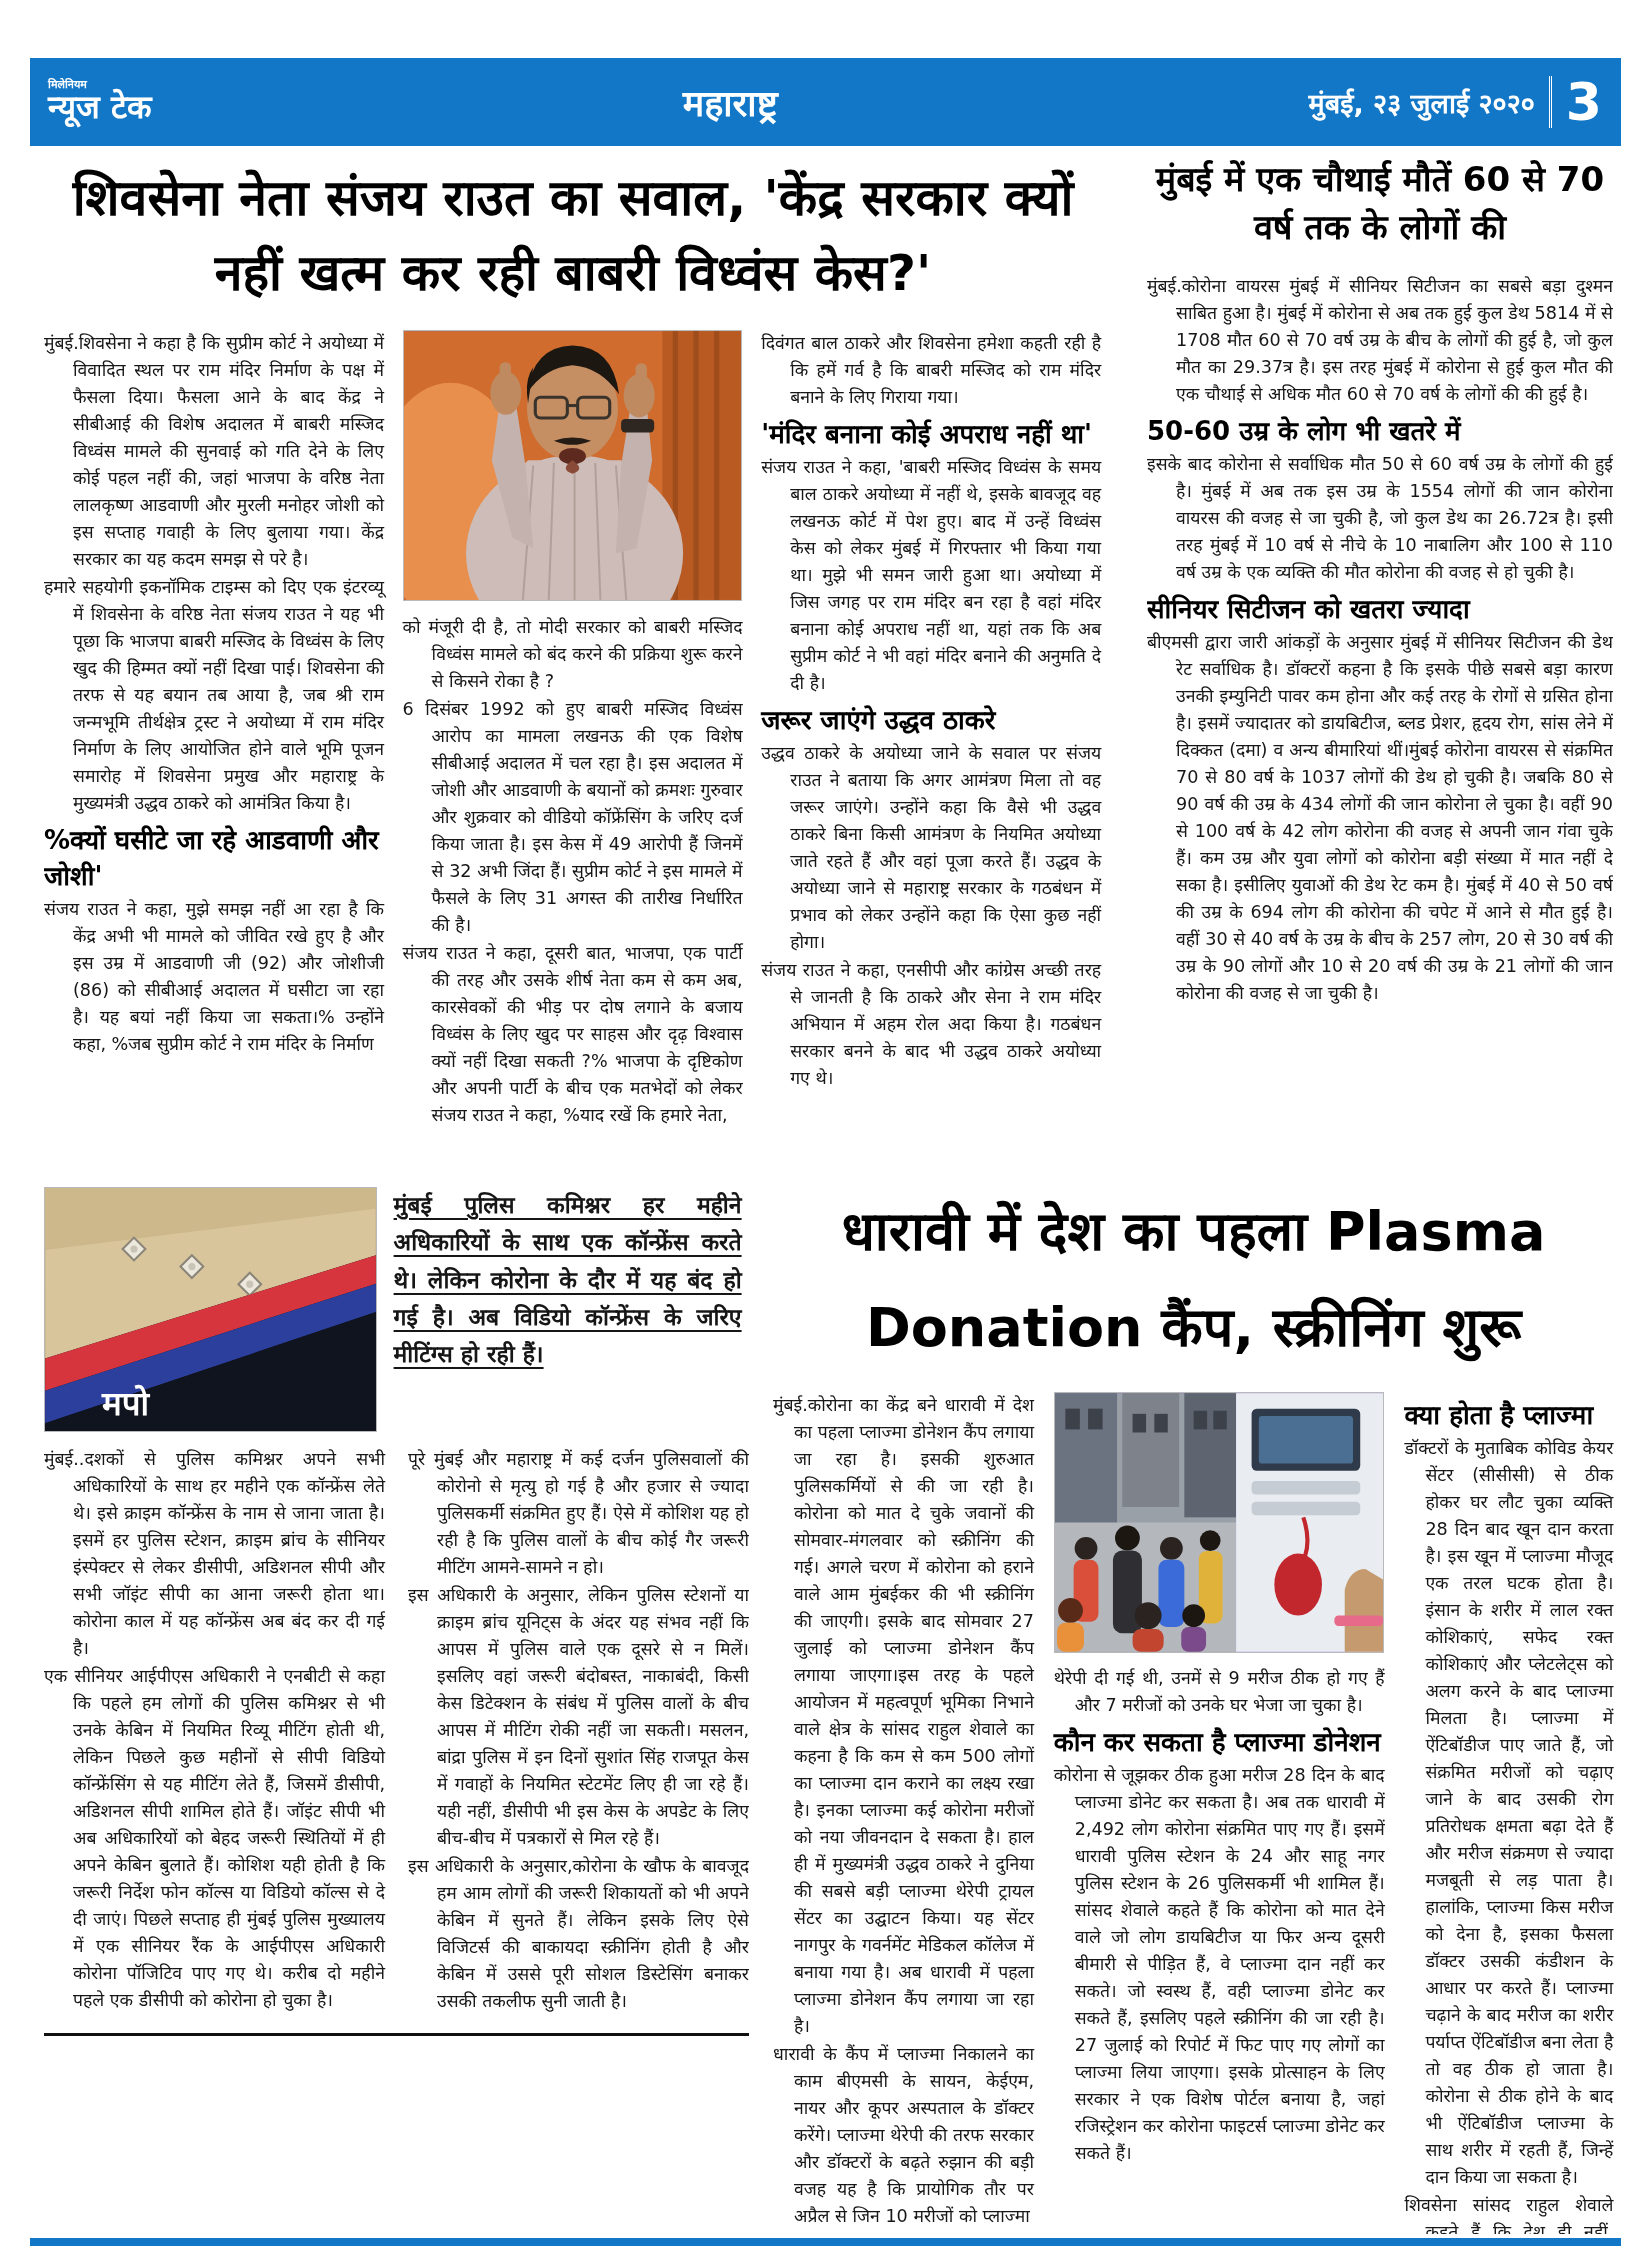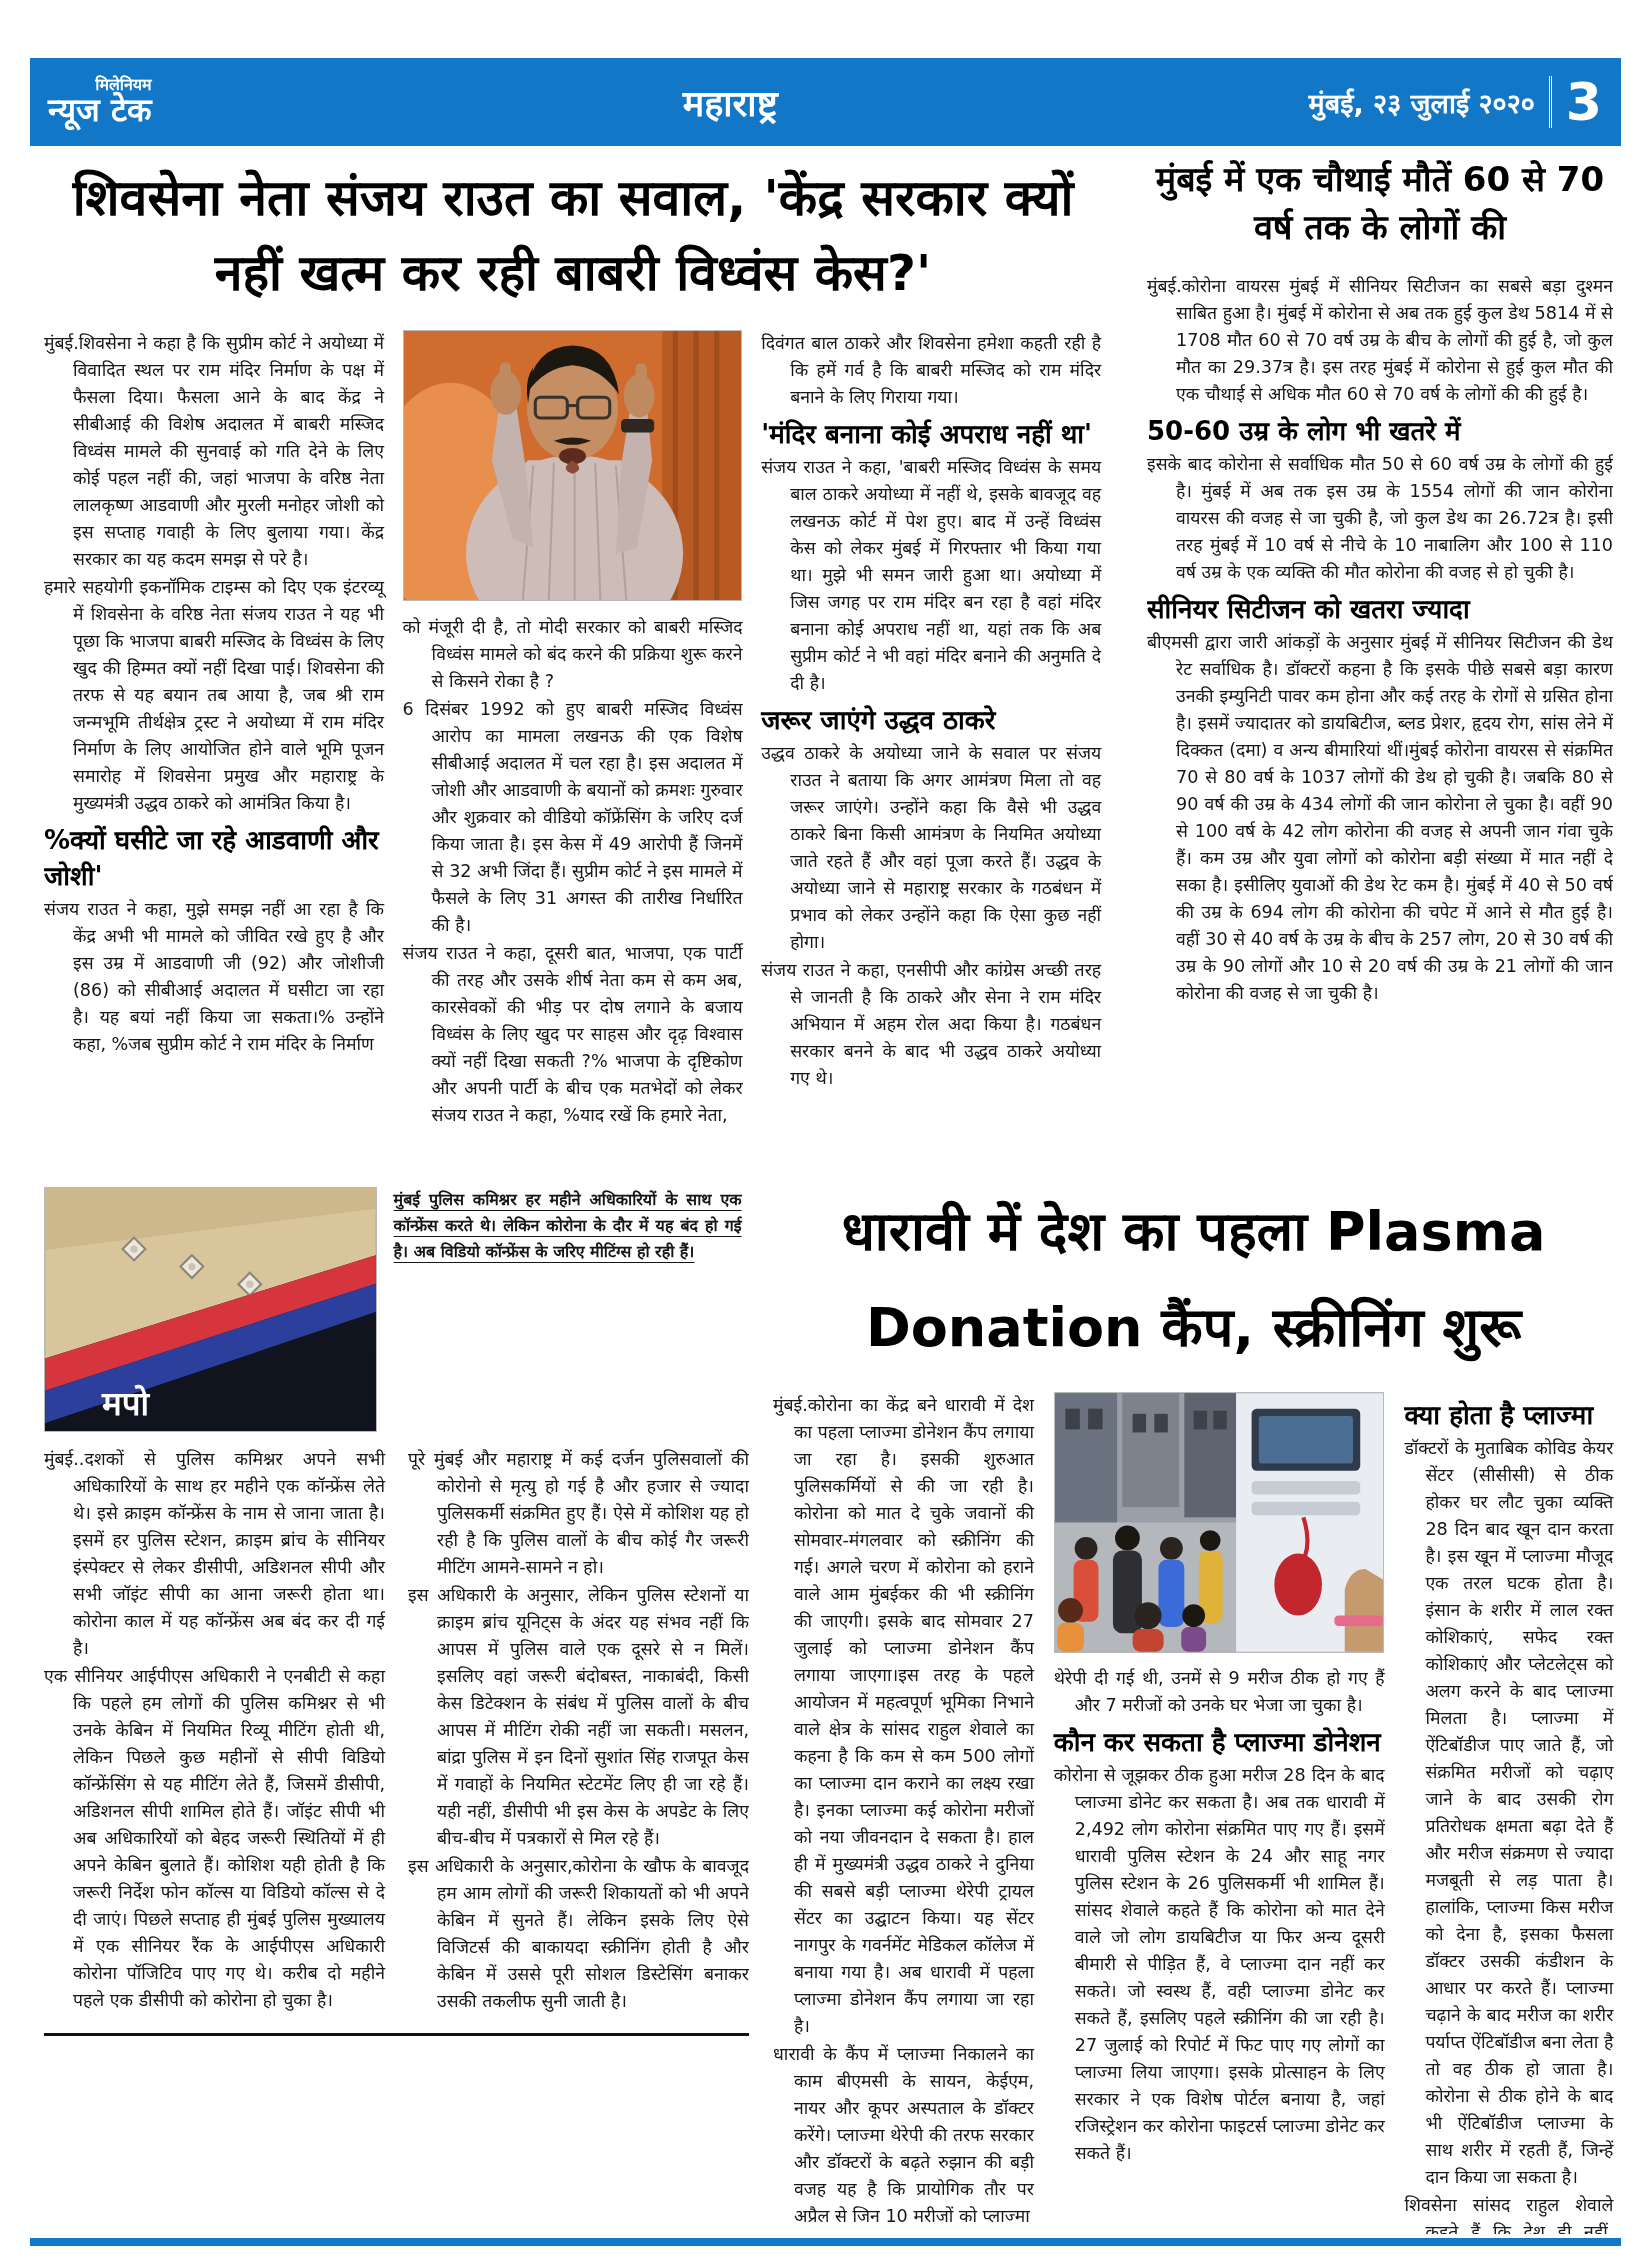--- a/index.html
+++ b/index.html
@@ -8,21 +8,21 @@
     background:#ffffff;color:#161616;
     font-family:"DejaVu Sans", sans-serif;
   }
   
   .header-bar{
     position:absolute;left:29.5px;top:58px;width:1591px;height:88px;
     background:#1377c8;color:#ffffff;display:flex;align-items:center;
     box-sizing:border-box;padding:0 18.6px;
   }
   .brand-block{display:flex;flex-direction:column;line-height:1.05;}
-  .brand-top{font-size:16px;font-weight:bold;text-align:right;}
+  .brand-top{font-size:11px;font-weight:bold;}
   .brand-main{font-size:32px;font-weight:bold;}
   .section-title{flex:1;text-align:center;font-size:36px;font-weight:bold;}
   .header-right{display:flex;align-items:center;gap:14.5px;}
   .date-line{font-size:27px;font-weight:bold;}
   .page-number{
     font-size:52px;font-weight:bold;border-left:3.1px double #ffffff;
     padding-left:13.5px;line-height:1;
   }
   
   .article{position:absolute;box-sizing:border-box;overflow:hidden;}
@@ -42,21 +42,21 @@
   .babri .cols{gap:18.6px;}
   .babri .col{width:340px;font-size:17.6px;}
   
   .deaths{left:1147px;top:155px;width:466px;height:1027px;}
   .deaths .headline{font-size:34px;line-height:1.42;margin-bottom:21px;}
   
   .police{left:44px;top:1187px;width:705px;height:1040px;}
   .police .headline{font-size:46px;line-height:1.38;margin-bottom:17.6px;}
   .police-lead{display:flex;gap:16.6px;margin-bottom:13.5px;}
   .police-intro{
-    width:348px;font-size:16px;font-weight:bold;line-height:1.62;
+    width:348px;font-size:23px;font-weight:bold;line-height:1.62;
     text-decoration:underline;text-underline-offset:5.2px;text-align:justify;
   }
   .police .cols{gap:23px;}
   .police .col{width:341px;}
   .police-rule{border-top:3.6px solid #111;margin-top:17.6px;width:100%;}
   
   .plasma{left:773px;top:1184px;width:841px;height:1050px;}
   .plasma .headline{font-size:54px;line-height:1.78;margin-bottom:15.5px;}
   .plasma .cols{gap:19.7px;}
   .plasma .col1{width:261px;}

